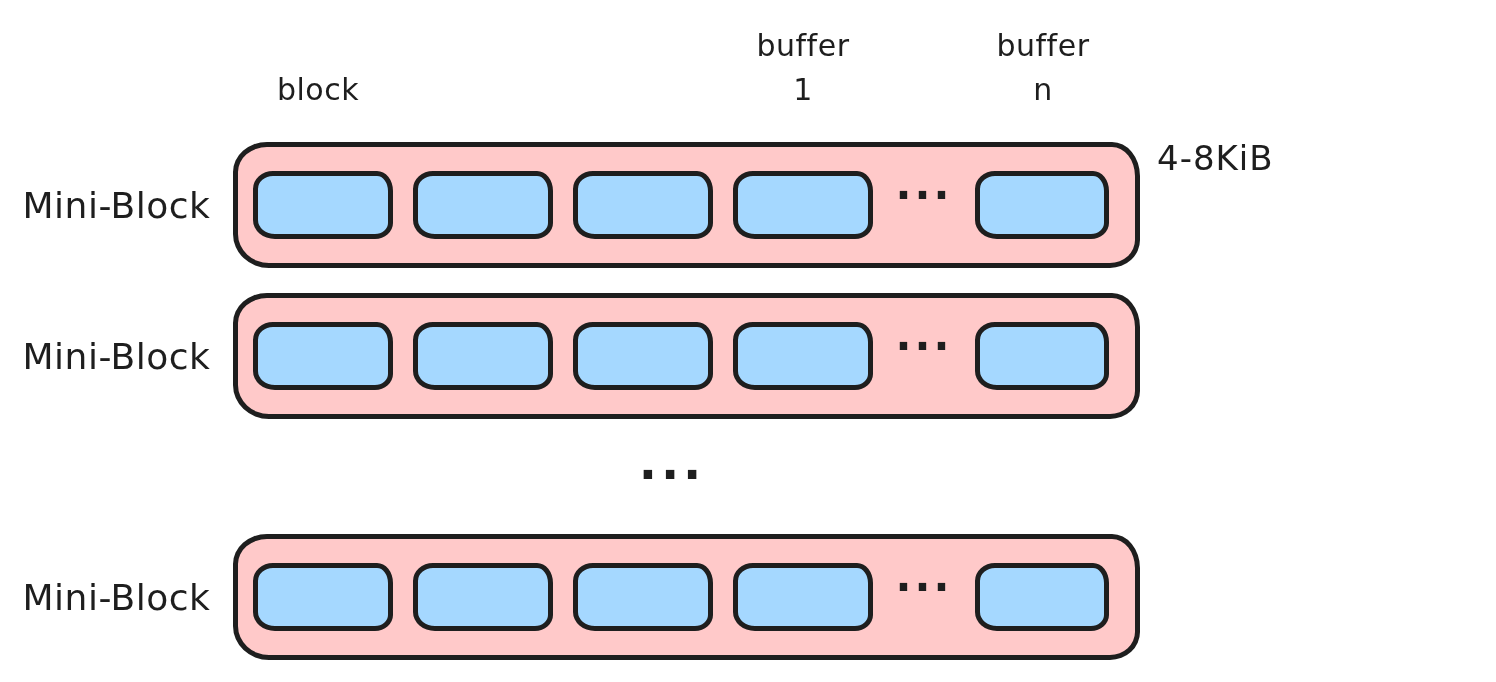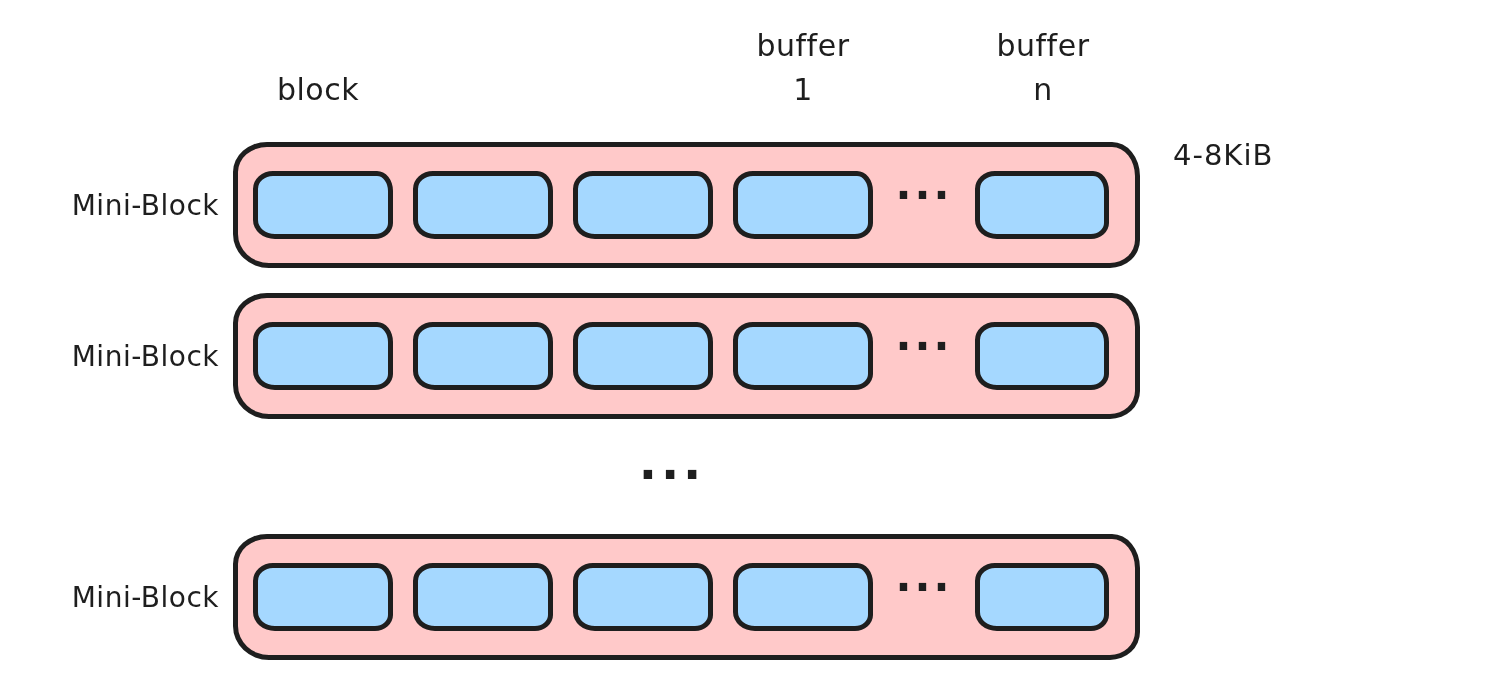--- a/index.html
+++ b/index.html
@@ -40,23 +40,23 @@
   .hdr span:empty { display: none; }
 
   
   .row { position: absolute; left: 0; width: 100%; height: 126px; }
   .row-label {
     position: absolute;
     left: 14px;
     width: 205px;
     top: 50%;
     transform: translateY(-50%);
-    font-size: 28px;
+    font-size: 36px;
     letter-spacing: 0.5px;
-    text-align: right;
+    text-align: center;
     white-space: nowrap;
   }
   .pill {
     position: absolute;
     left: 233px;
     top: 0;
     width: 907px;
     height: 126px;
     background: var(--container-fill);
     border: 5px solid var(--stroke);
@@ -96,25 +96,24 @@
     font-weight: bold;
     font-size: 48px;
     line-height: 1;
     letter-spacing: 4px;
     color: var(--stroke);
   }
 
   
   .annotation {
     position: absolute;
-    font-size: 29px;
+    font-size: 34px;
     letter-spacing: 1px;
     white-space: nowrap;
     color: var(--stroke);
-    margin-left: 16px;
   }
   .annotation-size { left: 1157px; top: 138px; }
   .annotation-values { left: 1155px; top: 202px; }
 </style>
 </head>
 <body>
 
 <div class="canvas">
 
   <div class="headers">

